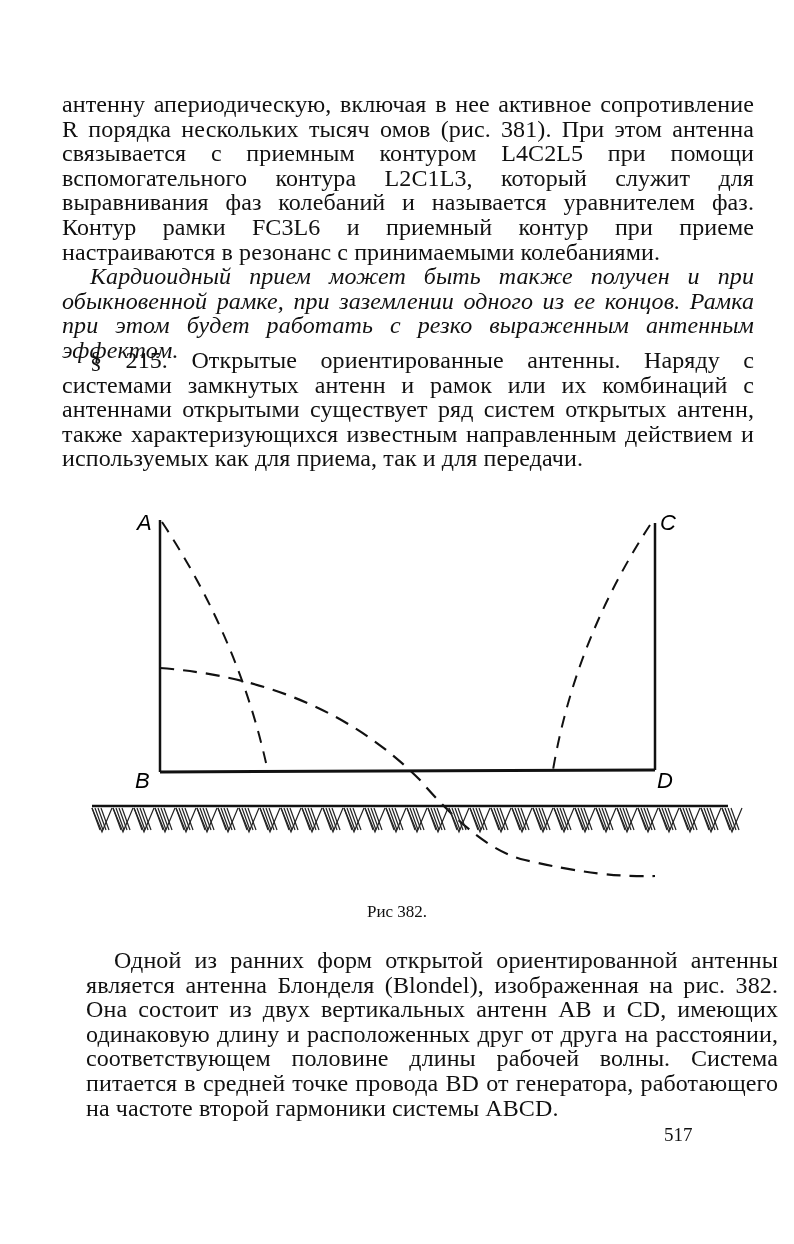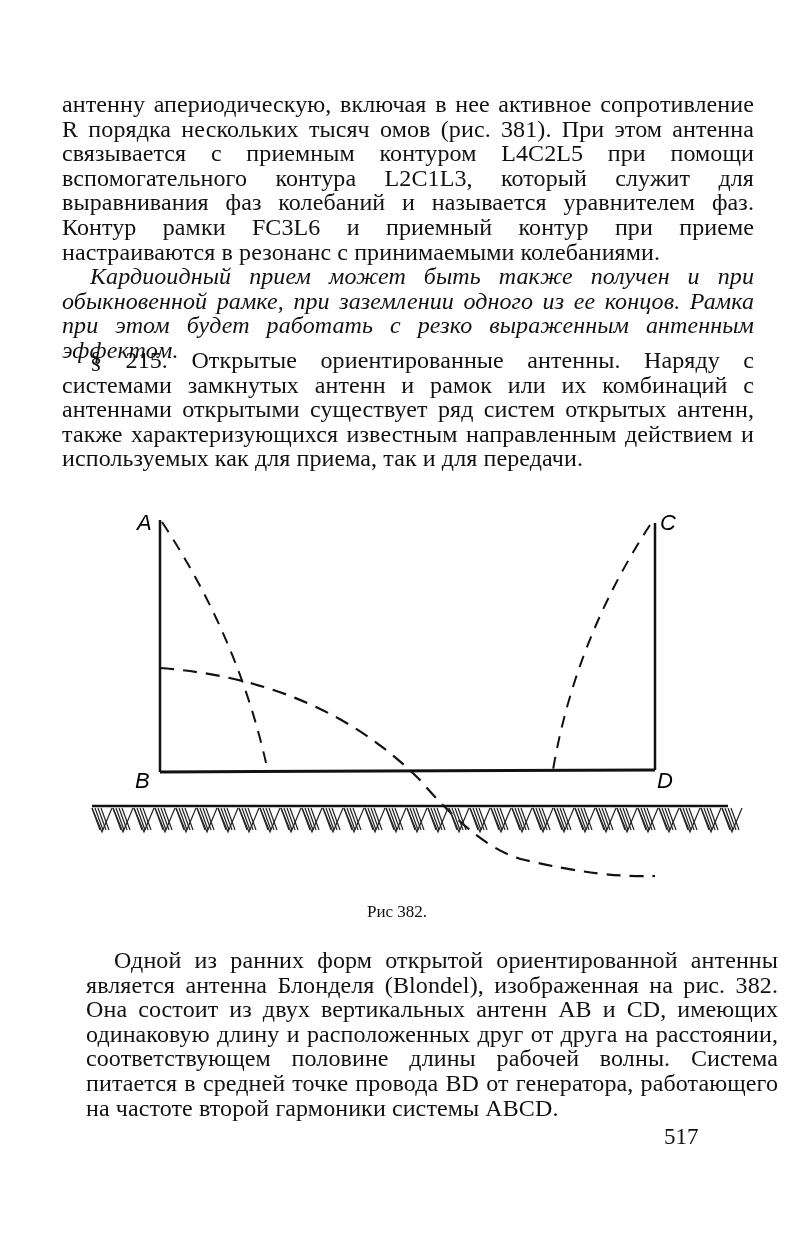--- a/index.html
+++ b/index.html
@@ -8,21 +8,21 @@
   .page { position: absolute; left: 62px; top: 92px; width: 692px; }
   .para { font-size: 24px; line-height: 24.6px; text-align: justify; margin: 0; letter-spacing: 0.1px; }
   .para.indent { text-indent: 28px; }
   .p1 { position: absolute; top: 0; left: 0; width: 692px; }
   .p2 { position: absolute; top: 172px; left: 0; width: 692px; font-style: italic; }
   .p3 { position: absolute; top: 256px; left: 0; width: 692px; }
   .p4 { position: absolute; top: 856px; left: 0; width: 692px; margin-left: 24px; }
   .heading { font-weight: normal; }
   .figure { position: absolute; left: 80px; top: 500px; width: 680px; height: 390px; }
   .caption { position: absolute; left: 0; width: 794px; top: 902px; text-align: center; font-size: 17px; }
-  .pagenum { position: absolute; left: 664px; top: 1124px; font-size: 23px; }
+  .pagenum { position: absolute; left: 664px; top: 1124px; font-size: 19px; }
 </style>
 </head>
 <body>
 
 <div class="page">
   <p class="para p1">антенну апериодическую, включая в нее активное сопротивление R порядка нескольких тысяч омов (рис. 381). При этом антенна связывается с приемным контуром L4C2L5 при помощи вспомогательного контура L2C1L3, который служит для выравнивания фаз колебаний и называется уравнителем фаз. Контур рамки FC3L6 и приемный контур при приеме настраиваются в резонанс с принимаемыми колебаниями.</p>
   <p class="para indent p2">Кардиоидный прием может быть также получен и при обыкновенной рамке, при заземлении одного из ее концов. Рамка при этом будет работать с резко выраженным антенным эффектом.</p>
   <p class="para indent p3"><span class="heading">§ 215. Открытые ориентированные антенны.</span><span> Наряду с системами замкнутых антенн и рамок или их комбинаций с антеннами открытыми существует ряд систем открытых антенн, также характеризующихся известным направленным действием и используемых как для приема, так и для передачи.</span></p>
   <p class="para indent p4">Одной из ранних форм открытой ориентированной антенны является антенна Блонделя (Blondel), изображенная на рис. 382. Она состоит из двух вертикальных антенн AB и CD, имеющих одинаковую длину и расположенных друг от друга на расстоянии, соответствующем половине длины рабочей волны. Система питается в средней точке провода BD от генератора, работающего на частоте второй гармоники системы ABCD.</p>
 </div>

